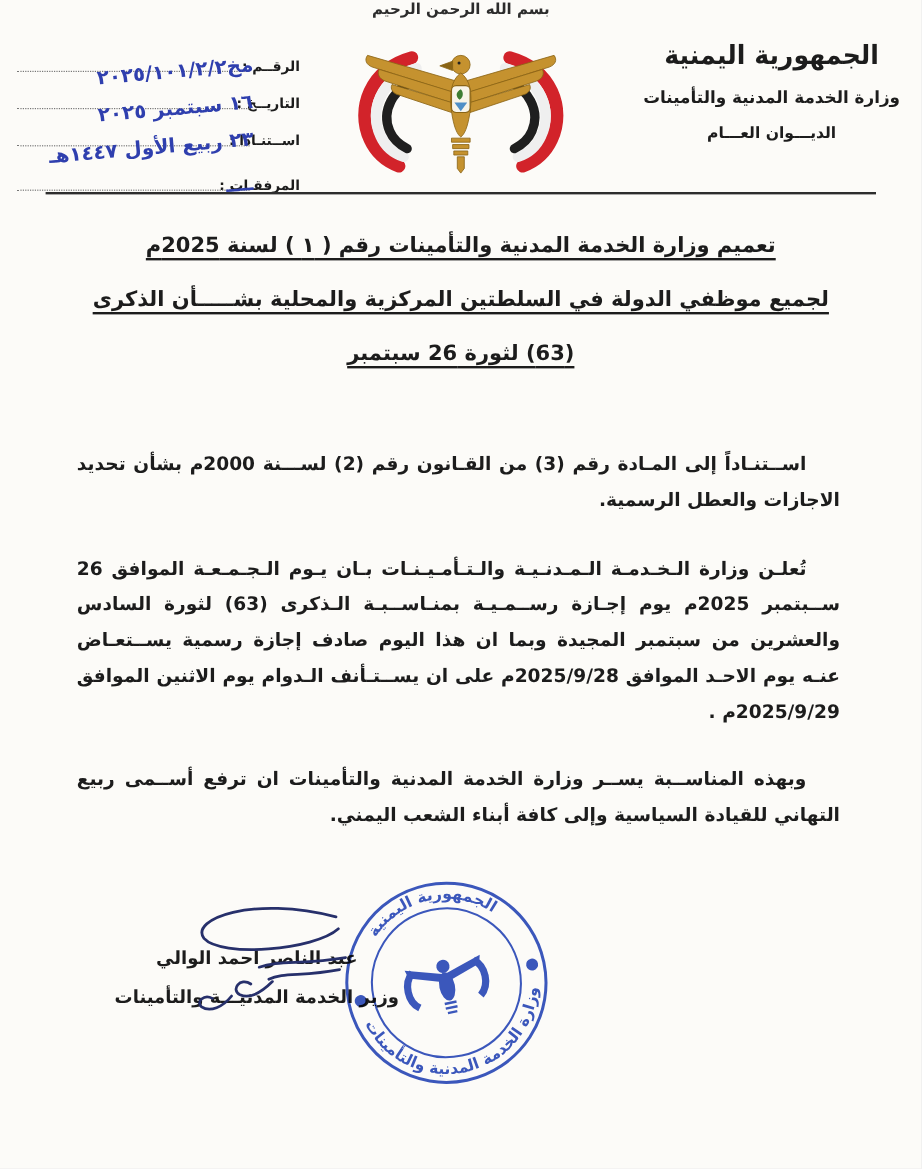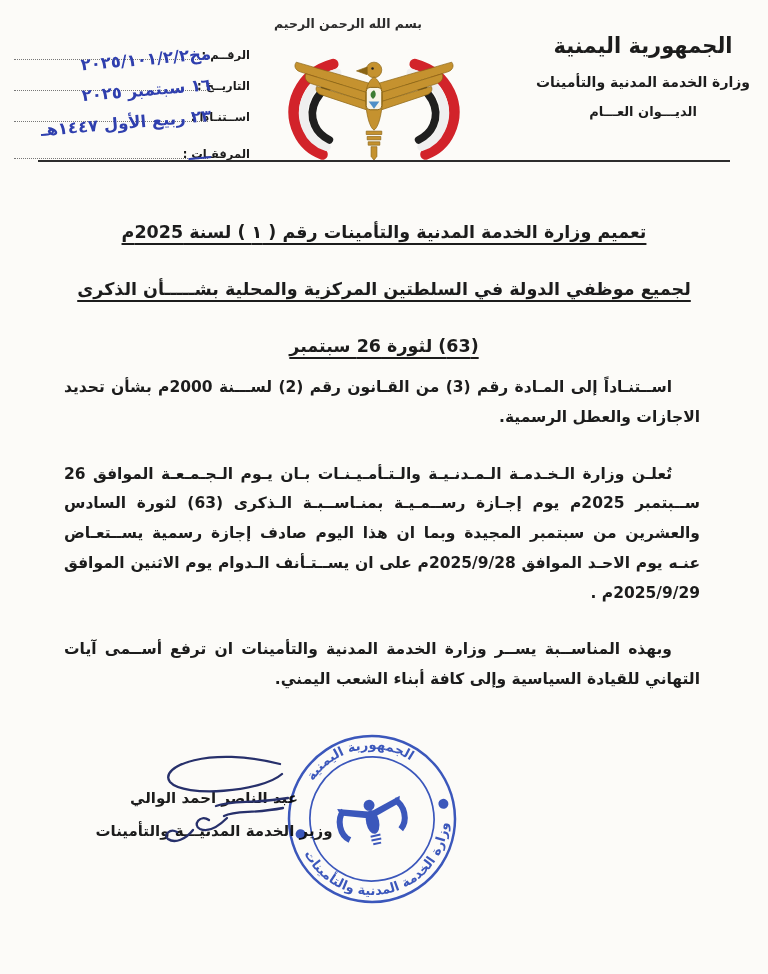--- a/index.html
+++ b/index.html
@@ -13,34 +13,34 @@
   .field-row{position:relative; height:31px;}
   .field-row.last{margin-top:6px;}
   .field-label{position:absolute; right:12px; bottom:5px; font-size:11.5px; font-weight:bold; white-space:nowrap;}
   .field-dots{position:absolute; right:54px; left:4px; bottom:7px; border-bottom:1.5px dotted #777; height:1px;}
   .field-value{
     position:absolute; right:50px; bottom:4px; color:var(--handwriting,#2f3fae);
     font-size:16.5px; font-weight:bold; white-space:nowrap;
     transform:rotate(-5deg); transform-origin:right bottom;
   }
   
-  .emblem-wrap{position:absolute; top:16px; left:50%; transform:translateX(-50%); width:220px; text-align:left;}
+  .emblem-wrap{position:absolute; top:0; left:50%; transform:translateX(-50%); width:220px; text-align:center;}
   .basmala{font-size:12.5px; font-weight:bold; color:#2c2c2c; letter-spacing:1px; margin-bottom:2px;}
   
   .org-block{position:absolute; top:34px; right:8px; width:234px; text-align:center;}
   .org-republic{font-size:21px; font-weight:bold; margin-bottom:16px; transform:scaleY(1.05);}
   .org-ministry{font-size:14px; font-weight:bold; margin-bottom:14px;}
   .org-office{font-size:13px; font-weight:bold; margin-bottom:5px; letter-spacing:.5px;}
   .org-city{font-size:13px; font-weight:bold;}
   .header-rule{position:absolute; top:160px; left:38px; width:692px; border-top:2px solid #2d2d2d;}
   
   .title-block{position:absolute; top:190px; left:50%; transform:translateX(-50%); width:648px; text-align:center;}
   .title-line{
     font-size:17.5px; font-weight:bold; line-height:1.72; margin-bottom:15px;
-    text-decoration:underline; text-decoration-thickness:1.5px; text-underline-offset:5px;margin-top:27px;
+    text-decoration:underline; text-decoration-thickness:1.5px; text-underline-offset:5px;
   }
   
   .body-block{position:absolute; top:356px; right:68px; left:64px;margin-top:17px;}
   .body-par{
     font-size:15.5px; font-weight:bold; line-height:1.92; text-align:justify;
     margin:0 0 27px 0; text-indent:28px;
   }
   
   .signature-block{position:absolute; top:744px; left:95px; width:238px; text-align:center;}
   .sig-name{font-size:15px; font-weight:bold; margin-bottom:15px; white-space:nowrap;margin-top:45px;}
@@ -132,21 +132,21 @@
 
   <div class="title-block">
     <div class="title-line">تعميم وزارة الخدمة المدنية والتأمينات رقم ( ١ ) لسنة 2025م</div>
     <div class="title-line">لجميع موظفي الدولة في السلطتين المركزية والمحلية  بشـــــأن الذكرى</div>
     <div class="title-line">(63) لثورة 26 سبتمبر</div>
   </div>
 
   <div class="body-block">
     <p class="body-par">اســتنـاداً إلى المـادة رقم (3) من القـانون رقم (2) لســـنة 2000م بشأن تحديد الاجازات والعطل الرسمية.</p>
     <p class="body-par">تُعلـن وزارة الـخـدمـة الـمـدنـيـة والـتـأمـيـنـات بـان يـوم الـجـمـعـة الموافق 26 ســبتمبر 2025م يوم إجـازة رســمـيـة بمنـاســبـة الـذكرى (63) لثورة السادس والعشرين من سبتمبر المجيدة وبما ان هذا اليوم صادف إجازة رسمية يســتعـاض عنـه يوم الاحـد الموافق 2025/9/28م على ان يســتـأنف الـدوام يوم الاثنين الموافق 2025/9/29م .</p>
-    <p class="body-par">وبهذه المناســبة يســر وزارة الخدمة المدنية والتأمينات ان ترفع أســمى آيات التهاني للقيادة السياسية وإلى كافة أبناء الشعب اليمني.</p>
+    <p class="body-par">وبهذه المناســبة يســر وزارة الخدمة المدنية والتأمينات ان ترفع أســمى ربيع التهاني للقيادة السياسية وإلى كافة أبناء الشعب اليمني.</p>
   </div>
 
   <div class="signature-block">
     <div class="sig-name">عبد الناصر احمد الوالي</div>
     <div class="sig-title">وزير الخدمة المدنيـــة والتأمينات</div>
   </div>
 
   <svg class="scribble" viewBox="0 0 240 130">
     <g fill="none" stroke="#27306b" stroke-width="2.3" stroke-linecap="round">
       <path d="M150,22 C80,4 28,24 40,40 C54,56 132,50 152,32"></path>

